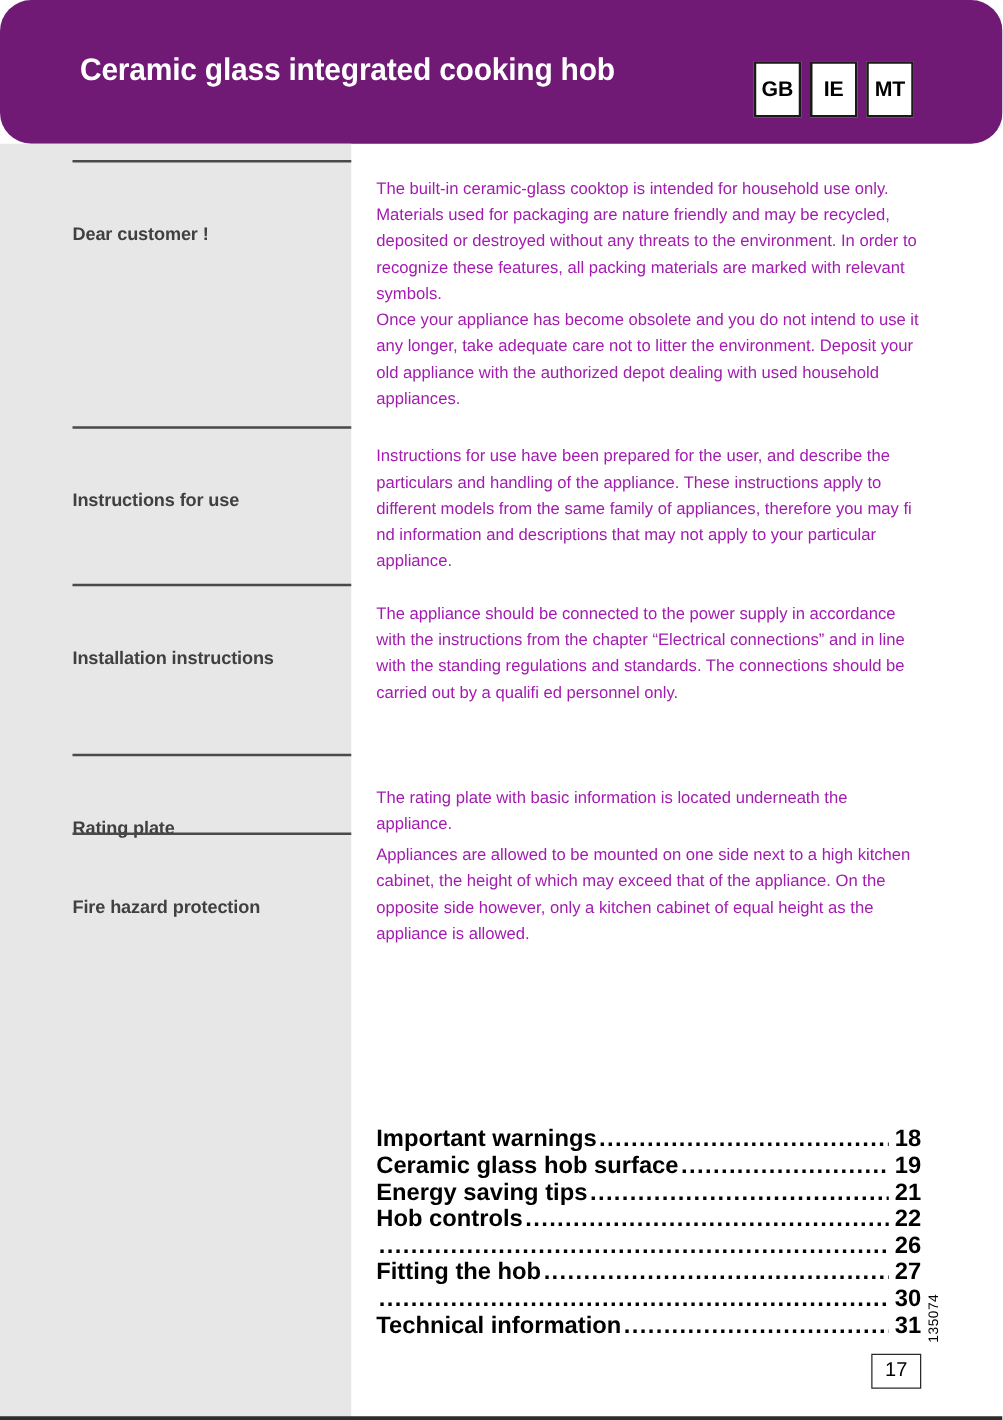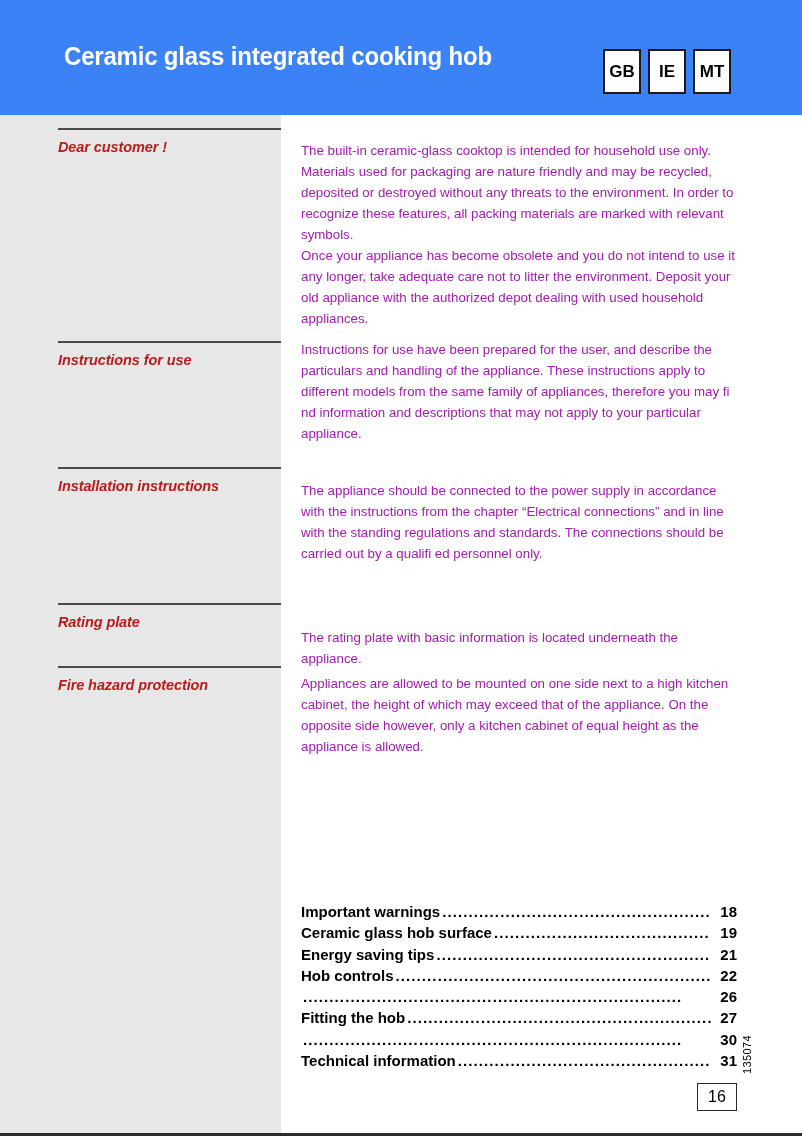--- a/index.html
+++ b/index.html
@@ -16,21 +16,22 @@
     color: #000000;
   }
 
   
   .header-bar {
     position: absolute;
     left: 0;
     top: 0;
     width: 802px;
     height: 115px;
-    background: #3b82f6;
+    background: #701a75;
+    border-radius: 25px;
   }
   .header-title {
     position: absolute;
     left: 64px;
     top: 42px;
     font-size: 25px;
     font-weight: bold;
     color: #ffffff;
     letter-spacing: -0.2px;
     white-space: nowrap;
@@ -82,25 +83,25 @@
     width: 223px;
   }
   .section-rule {
     width: 223px;
     height: 0;
     border-top: 2px solid #4a4a4a;
   }
   .section-heading {
     font-size: 14.5px;
     font-weight: bold;
-    font-style: italic;
-    color: #b91c1c;
+    color: #404040;
     white-space: nowrap;
     padding-top: 9px;
     letter-spacing: -0.1px;
+    margin-top: 41px;
   }
 
   
   .content {
     position: absolute;
     left: 301px;
     width: 436px;
   }
   .para {
     position: absolute;
@@ -114,21 +115,21 @@
   
   .toc {
     position: absolute;
     left: 301px;
     top: 901px;
     width: 436px;
   }
   .toc-row {
     display: flex;
     align-items: baseline;
-    font-size: 15px;
+    font-size: 19px;
     font-weight: bold;
     line-height: 21.3px;
     color: #000000;
     white-space: nowrap;
   }
   .toc-label {
     flex: 0 0 auto;
   }
   .toc-dots {
     flex: 1 1 auto;
@@ -224,21 +225,21 @@
   <div class="section-block" style="top:551px;">
     <div class="section-rule"></div>
     <div class="section-heading">Fire hazard protection</div>
   </div>
 
 </div>
 
 <div class="content">
   <div class="para" style="top:140px;">The built-in ceramic-glass cooktop is intended for household use only. Materials used for packaging are nature friendly and may be recycled, deposited or destroyed without any threats to the environment. In order to recognize these features, all packing materials are marked with relevant symbols.<br>Once your appliance has become obsolete and you do not intend to use it any longer, take adequate care not to litter the environment. Deposit your old appliance with the authorized depot dealing with used household appliances.</div>
 
-  <div class="para" style="top:339px;">Instructions for use have been prepared for the user, and describe the particulars and handling of the appliance. These instructions apply to different models from the same family of appliances, therefore you may fi nd information and descriptions that may not apply to your particular appliance.</div>
+  <div class="para" style="top:354px;">Instructions for use have been prepared for the user, and describe the particulars and handling of the appliance. These instructions apply to different models from the same family of appliances, therefore you may fi nd information and descriptions that may not apply to your particular appliance.</div>
 
   <div class="para" style="top:480px;">The appliance should be connected to the power supply in accordance with the instructions from the chapter “Electrical connections” and in line with the standing regulations and standards. The connections should be carried out by a qualifi ed personnel only.</div>
 
   <div class="para" style="top:609px;margin-top:18px;">The rating plate with basic information is located underneath the appliance.</div>
 
   <div class="para" style="top:673px;">Appliances are allowed to be mounted on one side next to a high kitchen cabinet, the height of which may exceed that of the appliance. On the opposite side however, only a kitchen cabinet of equal height as the appliance is allowed.</div>
 </div>
 
 <div class="toc">
 
@@ -285,15 +286,15 @@
   <div class="toc-row">
     <span class="toc-label">Technical information</span>
     <span class="toc-dots">........................................................................</span>
     <span class="toc-page">31</span>
   </div>
 
 </div>
 
 <div class="doc-code">135074</div>
 
-<div class="page-box">16</div>
+<div class="page-box">17</div>
 
 <div class="bottom-rule"></div>
 
 </body></html>

